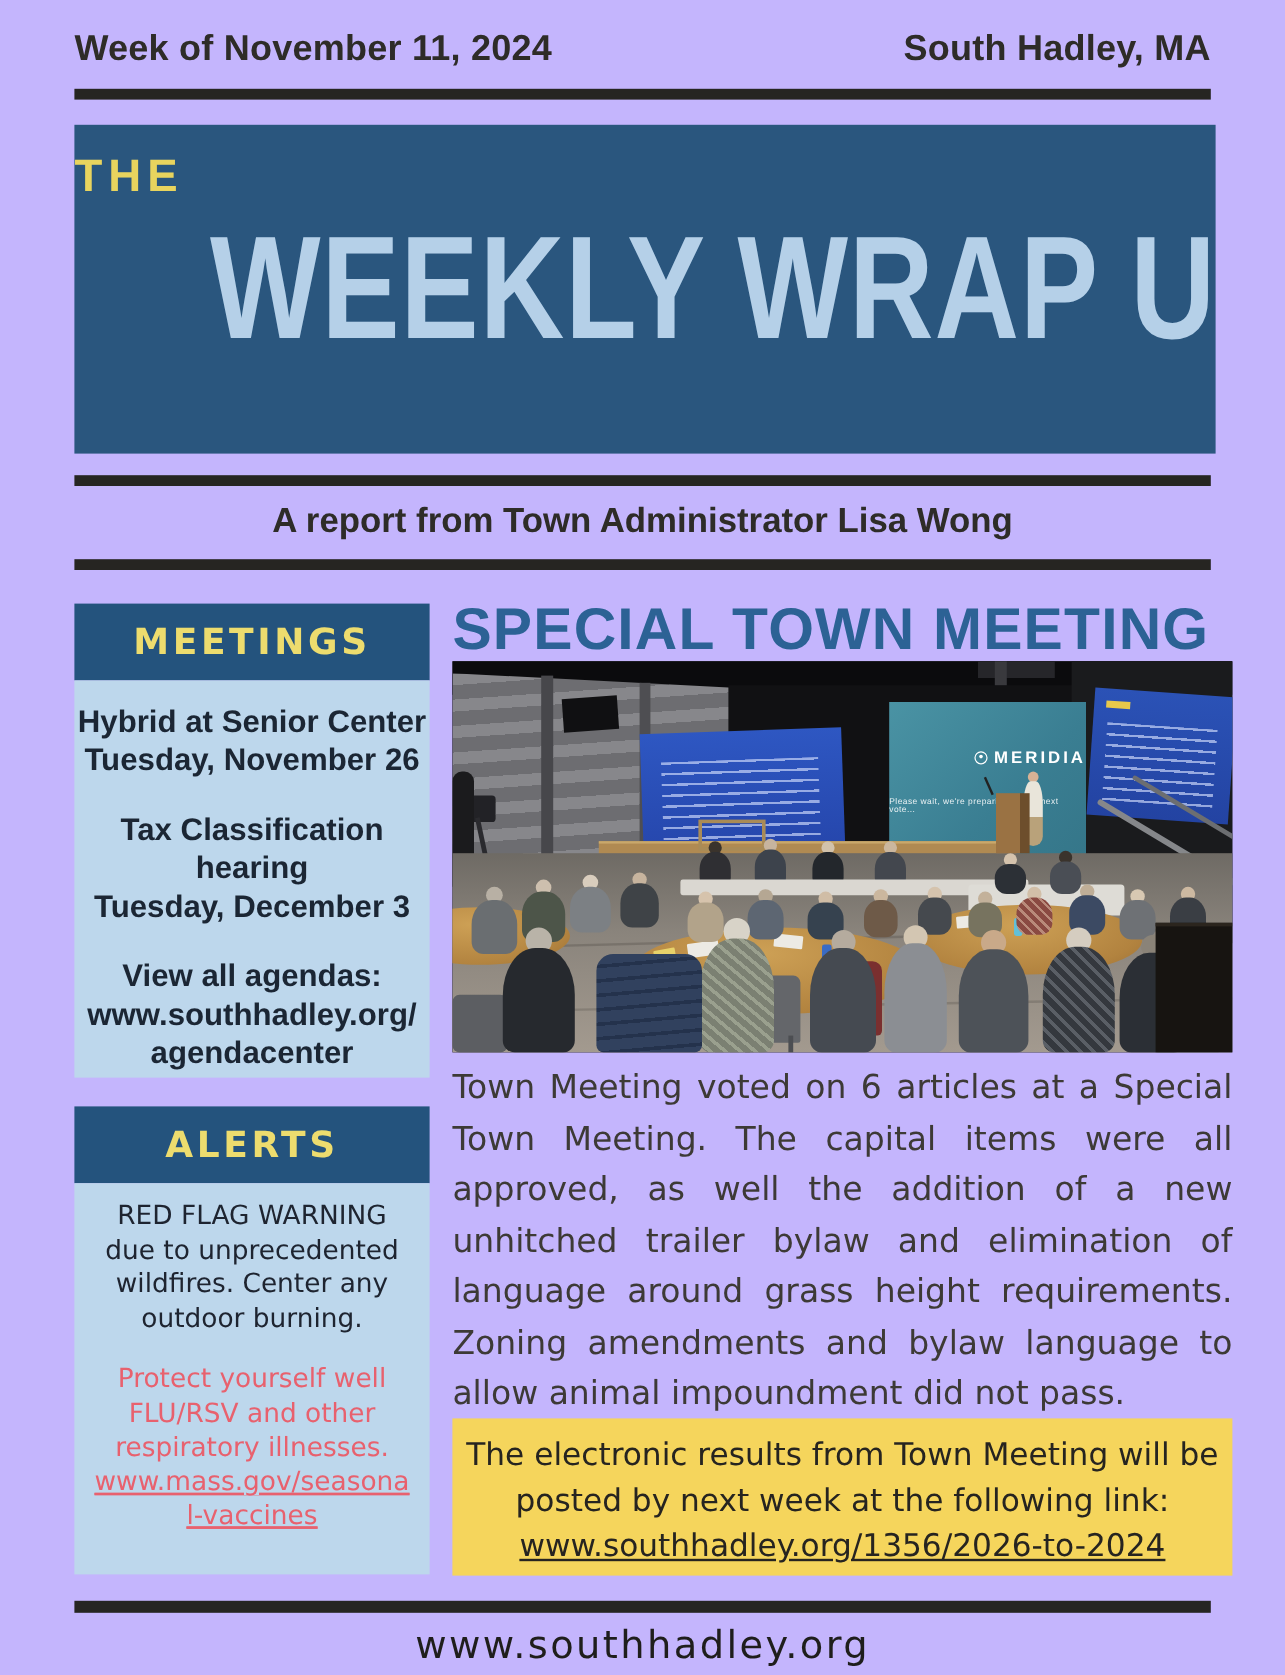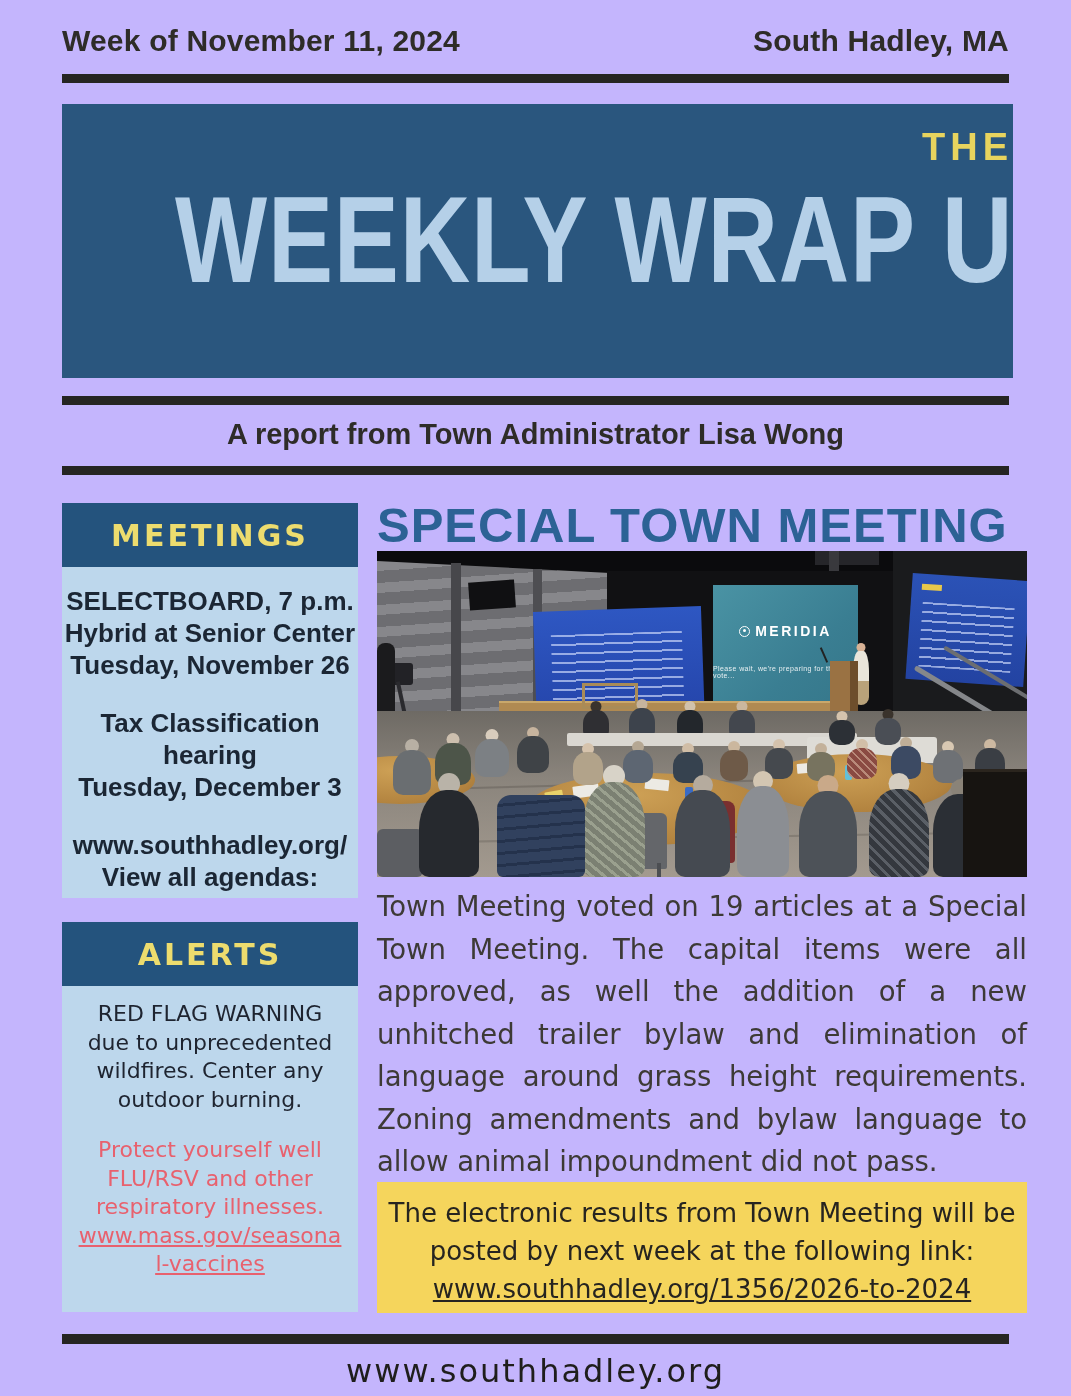--- a/index.html
+++ b/index.html
@@ -13,21 +13,21 @@
   .masthead { position:absolute; top:24px; left:62px; right:62px;
     display:flex; justify-content:space-between; align-items:baseline; }
   .masthead .mh { font-size:30px; font-weight:bold; color:#2e2c28; letter-spacing:.2px; }
   .rule { position:absolute; left:62px; width:947px; background:#262522; }
   .rule1 { top:74px; height:9px; }
   .rule2 { top:396px; height:9px; }
   .rule3 { top:466px; height:9px; }
   .rule4 { top:1334px; height:10px; }
   
   .banner { position:absolute; top:104px; left:62px; width:951px; height:274px;
-    background:#2A567E; text-align:right; overflow:hidden; }
+    background:#2A567E; text-align:left; overflow:hidden; }
   .banner .kicker { margin-top:22px; font-size:38px; font-weight:bold;
     letter-spacing:5px; color:#E8D45E; }
   .banner .big { margin-top:10px; line-height:1; white-space:nowrap; }
   .banner .big span { display:inline-block; transform:scaleX(.8);
     transform-origin:center; font-size:122px; font-weight:bold;
     letter-spacing:1px; color:#B5D0E8; }
   
   .report { position:absolute; top:408px; left:62px; width:947px; height:52px;
     line-height:52px; text-align:center; font-size:29px; font-weight:bold; color:#2e2c28; }
   
@@ -109,31 +109,30 @@
   <div class="content">
 
     <div class="sidebar">
 
       <div class="sbox sbox-meetings">
         <div class="shead">
           <div class="st">MEETINGS</div>
         </div>
         <div class="sbody">
           <div class="blk">
-            <div>SELECTBOARD, 7 p.m.</div>
             <div>Hybrid at Senior Center</div>
             <div>Tuesday, November 26</div>
           </div>
           <div class="blk">
             <div>Tax Classification hearing</div>
             <div>Tuesday, December 3</div>
           </div>
           <div class="blk">
+            <div>View all agendas:</div>
             <div>www.southhadley.org/</div>
-            <div>View all agendas:</div>
             <div>agendacenter</div>
           </div>
         </div>
       </div>
 
       <div class="sbox sbox-alerts">
         <div class="shead">
           <div class="st">ALERTS</div>
         </div>
         <div class="sbody">
@@ -177,22 +176,22 @@
         <div class="ab" style="left:24px;top:130px;width:4px;height:50px;background:#2a2a2e;transform:rotate(-12deg);"></div>
         <div class="ab" style="left:0;top:92px;width:18px;height:96px;background:#1b1b1d;border-radius:8px 8px 0 0;"></div>
 
         <div class="ab" style="left:230px;top:20px;width:300px;height:150px;background:#111113;"></div>
         <div class="ab" style="left:516px;top:0;width:134px;height:235px;background:#1a1b1d;"></div>
 
         <div class="ab" style="left:158px;top:58px;width:168px;height:118px;
              background:linear-gradient(180deg,#2E57C2,#2443A8);transform:rotate(-2deg);">
           <div class="screen-lines"></div>
         </div>
-        <div class="ab teal-screen" style="left:336px;top:34px;width:145px;height:132px;
-             background:linear-gradient(135deg,#4A93A4,#3A7E92 60%,#357689);">
+        <div class="ab teal-screen" style="left:364px;top:34px;width:164px;height:132px;
+             background:linear-gradient(135deg,#4A93A4,#3A7E92 60%,#357689);align-items:flex-end;">
           <div class="brandrow">
             <i class="logo-dot"></i>
             <span class="brandtxt">MERIDIA</span>
           </div>
           <div class="captxt">Please wait, we're preparing for the next vote...</div>
         </div>
         <div class="ab" style="left:532px;top:26px;width:118px;height:106px;
              background:linear-gradient(180deg,#2B52B6,#2343A2);transform:rotate(4deg);">
           <div class="ab" style="left:10px;top:10px;width:20px;height:6px;background:#e8c84a;"></div>
           <div class="screen-lines" style="top:26%;"></div>
@@ -348,21 +347,21 @@
             <i class="bd" style="top:16px;background:repeating-linear-gradient(45deg,#34383e 0 5px,#5a5f66 5px 8px);"></i>
           </div>
         <div class="prs" style="left:556px;top:228px;width:55px;height:98px;">
             <i class="hd" style="width:20px;height:20px;background:#8a8378;"></i>
             <i class="bd" style="top:15px;background:#2b2f35;"></i>
           </div>
 
         <div class="ab" style="left:586px;top:218px;width:64px;height:108px;background:#171411;border-top:3px solid #2b251e;"></div>
       </div>
 
-      <div class="art-body">Town Meeting voted on 19 articles at a Special Town Meeting. The capital items were all approved, as well the addition of a new unhitched trailer bylaw and elimination of language around grass height requirements. Zoning amendments and bylaw language to allow animal impoundment did not pass.</div>
+      <div class="art-body">Town Meeting voted on 6 articles at a Special Town Meeting. The capital items were all approved, as well the addition of a new unhitched trailer bylaw and elimination of language around grass height requirements. Zoning amendments and bylaw language to allow animal impoundment did not pass.</div>
 
       <div class="notice">
         <div>The electronic results from Town Meeting will be</div>
         <div>posted by next week at the following link:</div>
         <div><a href="#">www.southhadley.org/1356/2026-to-2024</a></div>
       </div>
     </div>
   </div>
 
   <div class="rule rule4"></div>

